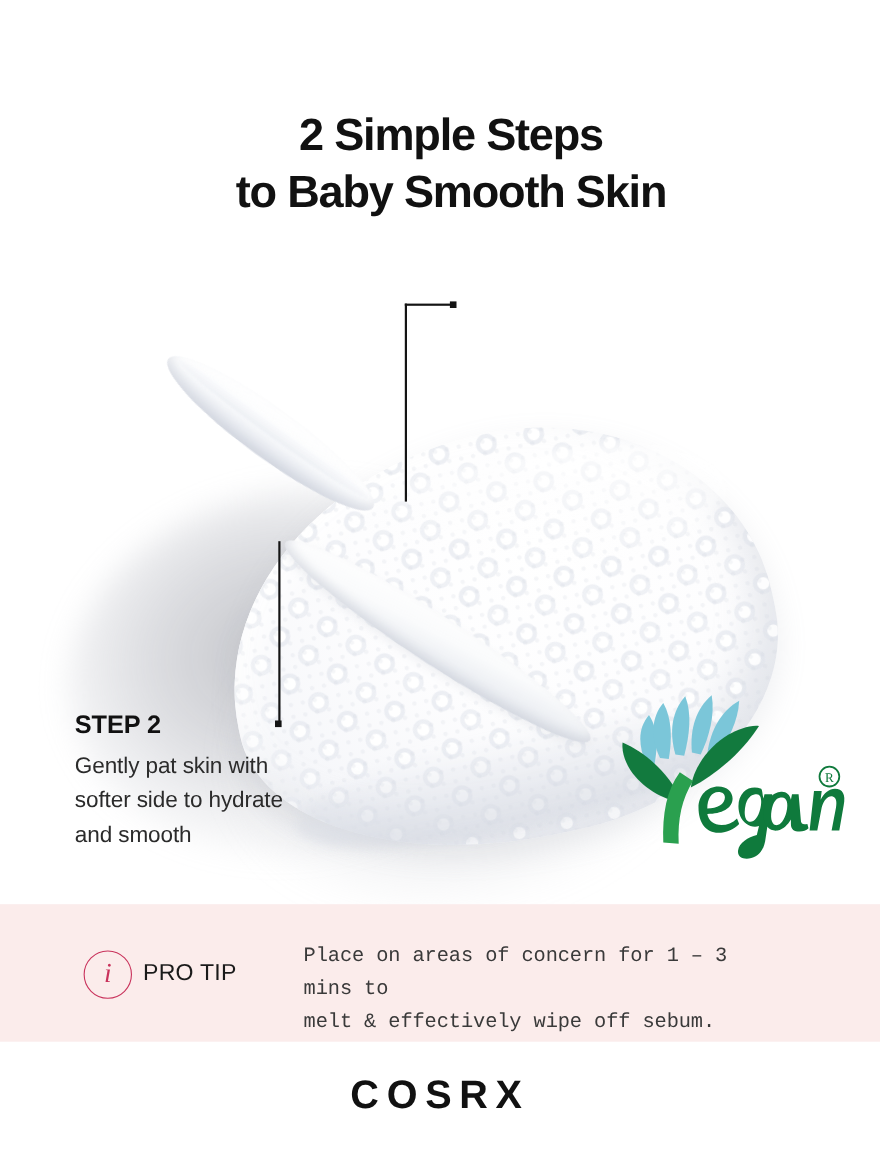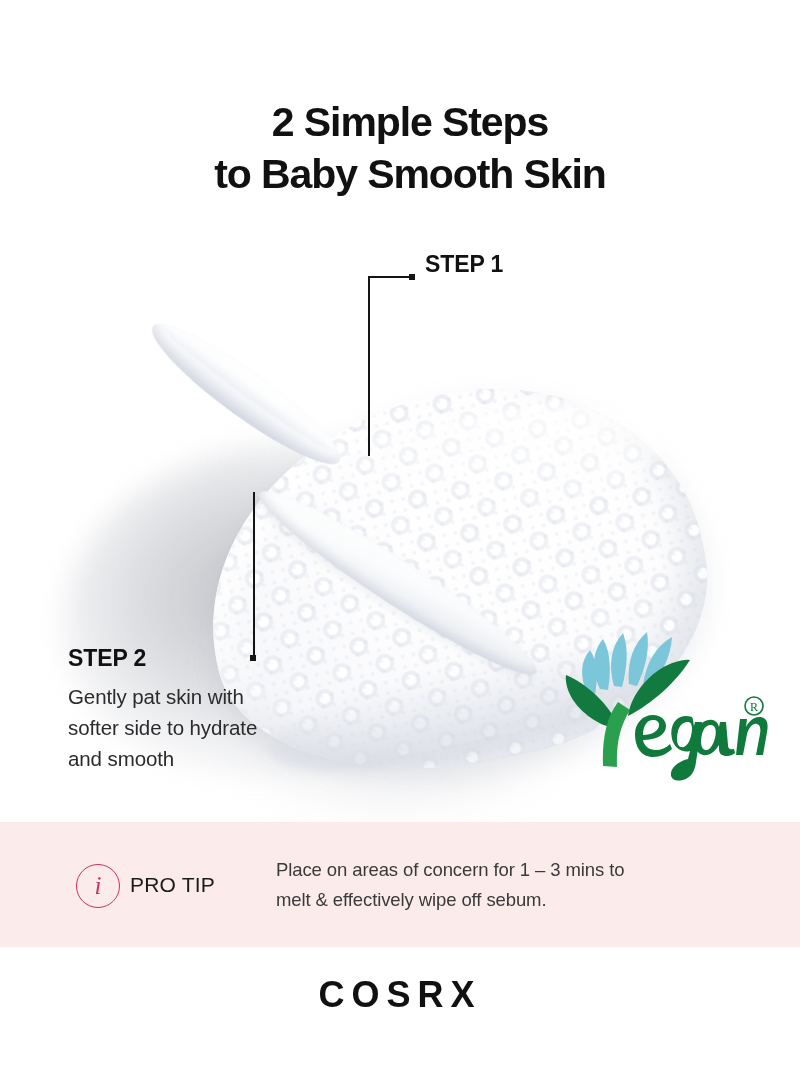--- a/index.html
+++ b/index.html
@@ -168,20 +168,21 @@
     font-size:25px; color:#c9335c;
   }
   .protip-label {
     position:absolute; left:130px; top:873px;
     font-weight:400; font-size:21px; letter-spacing:.2px; color:#1a1a1a;
   }
   .protip-text {
     position:absolute; left:276px; top:855px; width:440px;
     font-size:18.5px; line-height:1.62; color:#3a3a3a; white-space:pre-line;
     letter-spacing:-.1px;
+    font-family:Liberation Mono, monospace;
   }
 
   
   .cosrx {
     position:absolute; left:0; top:974px; width:800px; text-align:center;
     font-size:36px; font-weight:600; letter-spacing:7px; color:#111111;
   }
 </style>
 </head>
 <body>
@@ -207,21 +208,20 @@
 </div>
 
 <div class="leader s1-h"></div>
 <div class="leader s1-v"></div>
 <div class="leader-dot s1-dot"></div>
 
 <div class="leader s2-v"></div>
 <div class="leader-dot s2-dot"></div>
 
 <div class="step-block step1">
-  <div class="step-title">STEP 1</div>
 </div>
 
 <div class="step-block step2">
   <div class="step-title">STEP 2</div>
   <div class="step-body">Gently pat skin with
 softer side to hydrate
 and smooth</div>
 </div>
 
 <div class="vegan">

